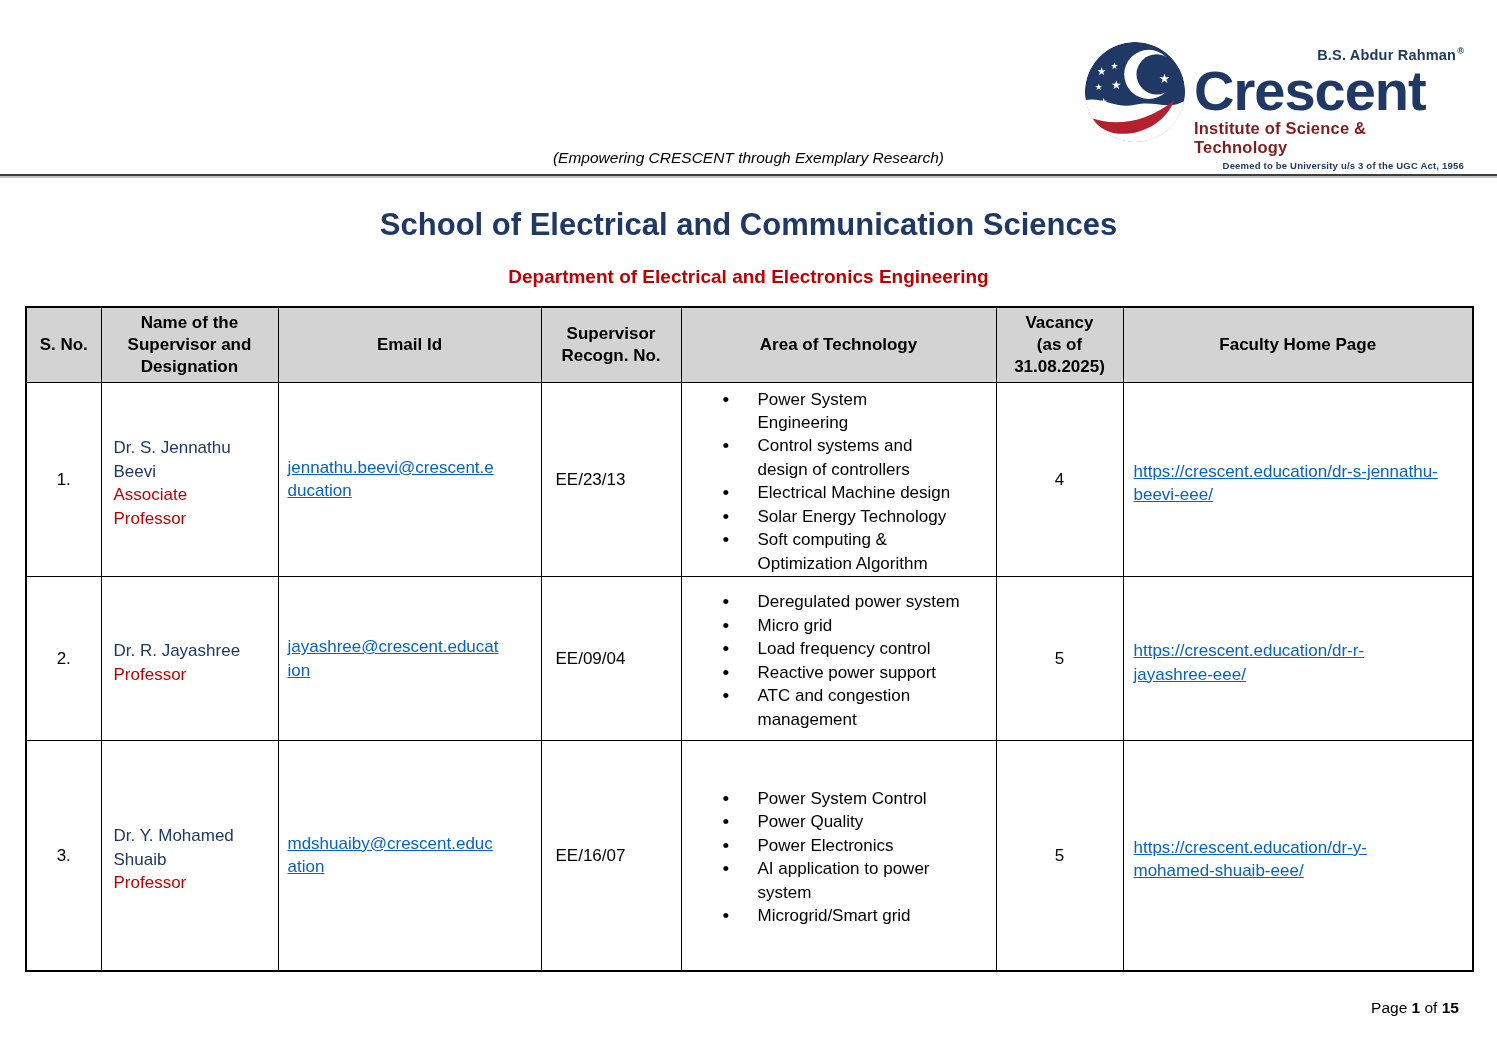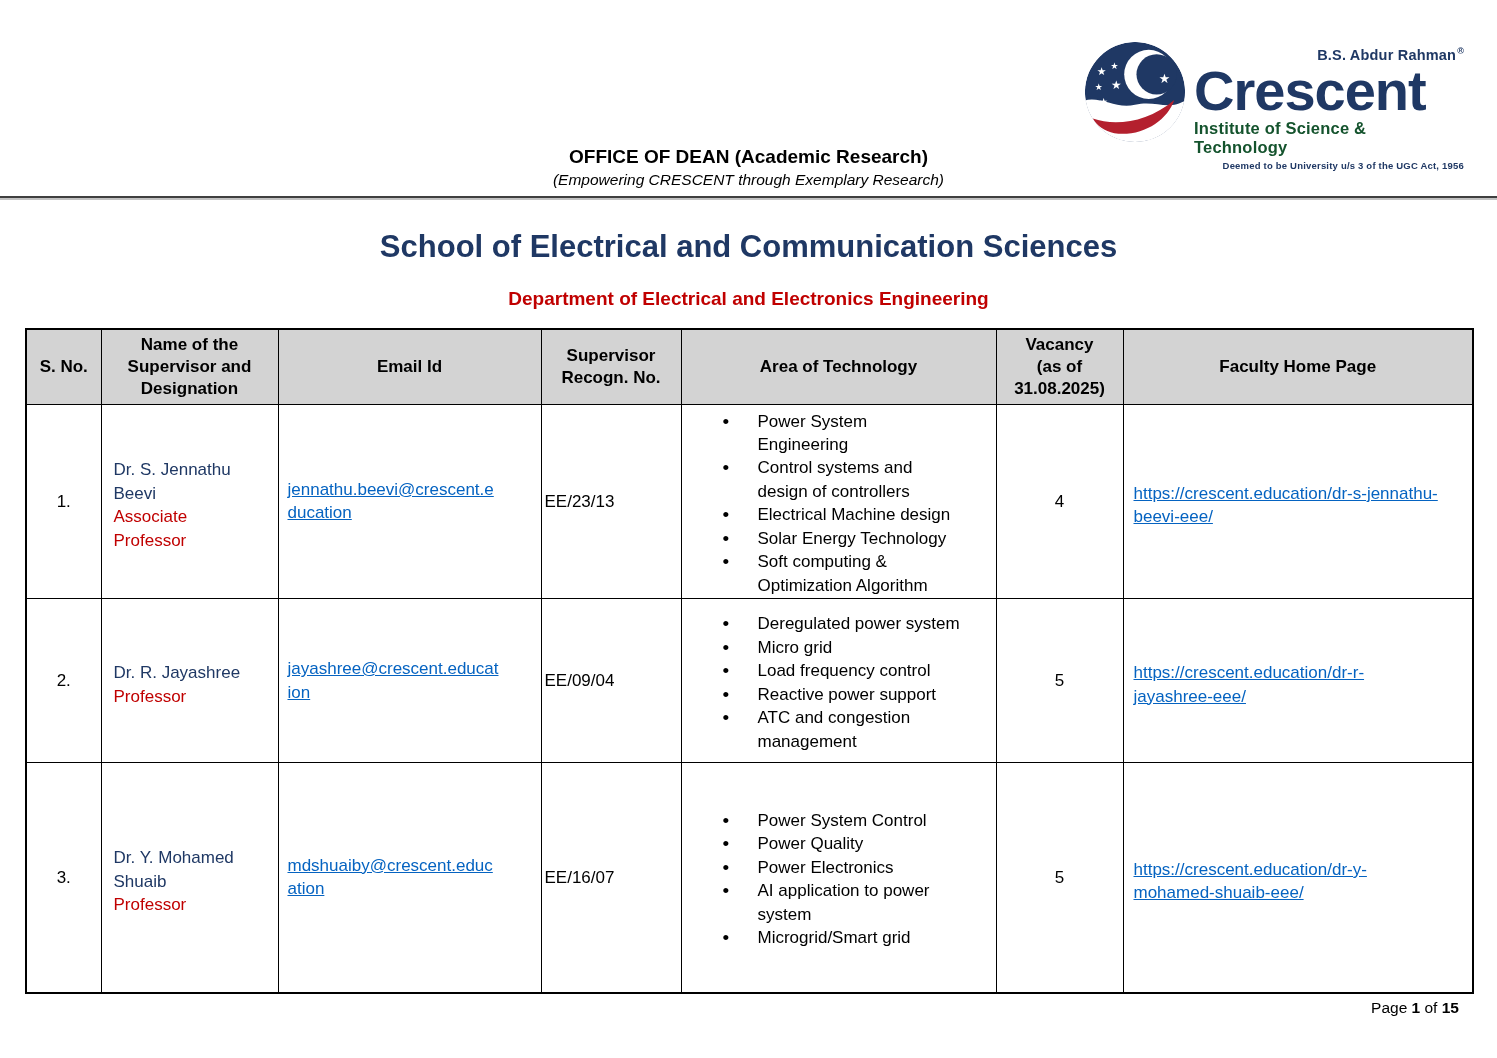--- a/index.html
+++ b/index.html
@@ -8,21 +8,21 @@
     font-family:"Liberation Sans", sans-serif; color:#000; overflow:hidden;
   }
 
   
   .logo { position:absolute; top:40px; right:33px; display:flex; align-items:flex-start; gap:5px; }
   .logo-icon { width:108px; height:108px; flex:0 0 auto; }
   .logo-text { display:flex; flex-direction:column; width:270px; padding-top:6px; }
   .brand-top { text-align:right; color:#1f3864; font-weight:700; font-size:14.5px; letter-spacing:.2px; }
   .brand-top .reg { font-size:9px; vertical-align:super; margin-left:1px; }
   .brand-name { color:#1f3864; font-weight:700; font-size:56px; line-height:.95; letter-spacing:-1px; margin-top:1px; }
-  .brand-sub { color:#14532d; font-weight:700; font-size:16.5px; letter-spacing:.2px; margin-top:2px; }
+  .brand-sub { color:#7f1d1d; font-weight:700; font-size:16.5px; letter-spacing:.2px; margin-top:2px; }
   .brand-tag { color:#1f3864; font-weight:700; font-size:9.5px; letter-spacing:.2px; text-align:right; margin-top:3px; }
 
   
   .doc-header { padding-top:146px; text-align:center; }
   .office-title { font-size:19px; font-weight:700; }
   .office-subtitle { font-size:15.5px; font-style:italic; margin-top:3px; }
   .rule { height:2px; background:#3f3f3f; box-shadow:0 2px 0 rgba(120,120,120,.45); margin-top:7px; }
 
   .school-title { text-align:center; color:#1f3864; font-weight:700; font-size:31px; margin-top:31px; }
   .dept-title { text-align:center; color:#c00000; font-weight:700; font-size:19px; margin-top:23px; }
@@ -43,21 +43,21 @@
     padding:2px 8px; line-height:1.28; white-space:pre-line;
   }
   .supervisors td { vertical-align:middle; }
   .c-sno  { text-align:center; }
   .c-name { padding:12px 17px 4px 12px; }
   .sup-name  { color:#1f3864; }
   .sup-desig { color:#c00000; }
   .c-email { padding:4px 40px 4px 9px; }
   a.lnk { color:#0563c1; text-decoration:underline; }
   .brk { word-break:break-all; }
-  .c-recogn { padding-left:3px; }
+  .c-recogn { padding-left:14px; }
   .c-exp { vertical-align:top; padding-top:5px; }
   ul.exp-list { margin:0; padding:0; list-style:none; }
   .exp-list li { position:relative; margin-left:40px; padding-left:35px; padding-right:32px; }
   .exp-list li::before { content:"\2022"; position:absolute; left:0; top:-1px; font-size:19px; }
   .c-vac { text-align:center; }
   .c-home { padding:12px 30px 4px 10px; overflow-wrap:break-word; }
 
   
   .footer { position:absolute; right:38px; bottom:41px; font-size:15.5px; }
   .footer .b { font-weight:700; }
@@ -92,21 +92,20 @@
   </svg>
   <div class="logo-text">
     <div class="brand-top"><span>B.S. Abdur Rahman</span><span class="reg">®</span></div>
     <div class="brand-name">Crescent</div>
     <div class="brand-sub">Institute of Science &amp; Technology</div>
     <div class="brand-tag">Deemed to be University u/s 3 of the UGC Act, 1956</div>
   </div>
 </div>
 
 <div class="doc-header">
-  <div class="office-title">OFFICE OF DEAN (Academic Research)</div>
   <div class="office-subtitle">(Empowering CRESCENT through Exemplary Research)</div>
 </div>
 <div class="rule"></div>
 
 <div class="school-title">School of Electrical and Communication Sciences</div>
 <div class="dept-title">Department of Electrical and Electronics Engineering</div>
 
 <table class="supervisors">
   <colgroup>
     <col style="width:75px">

